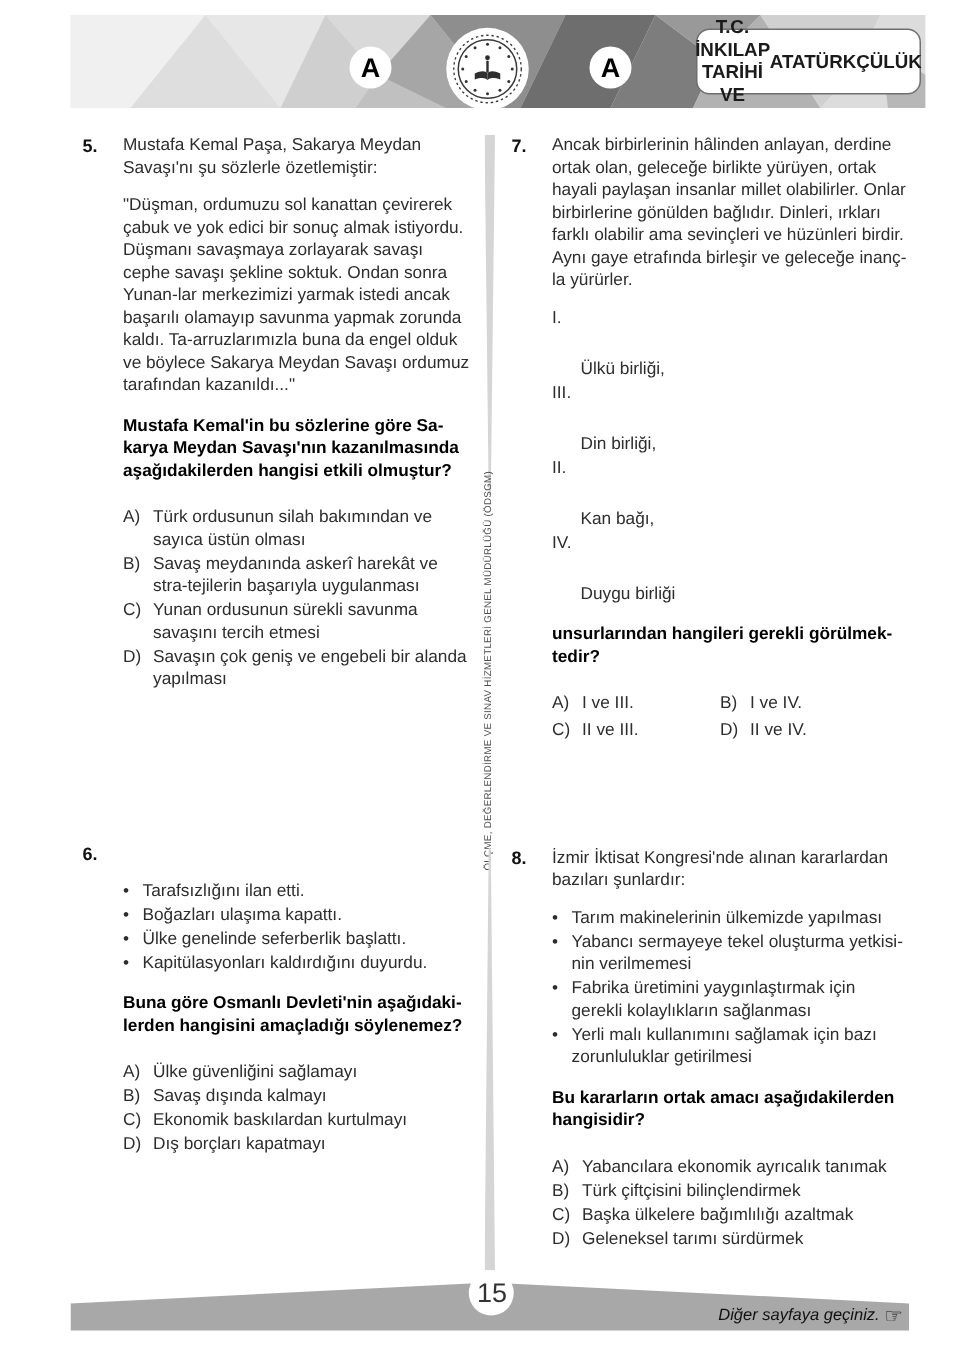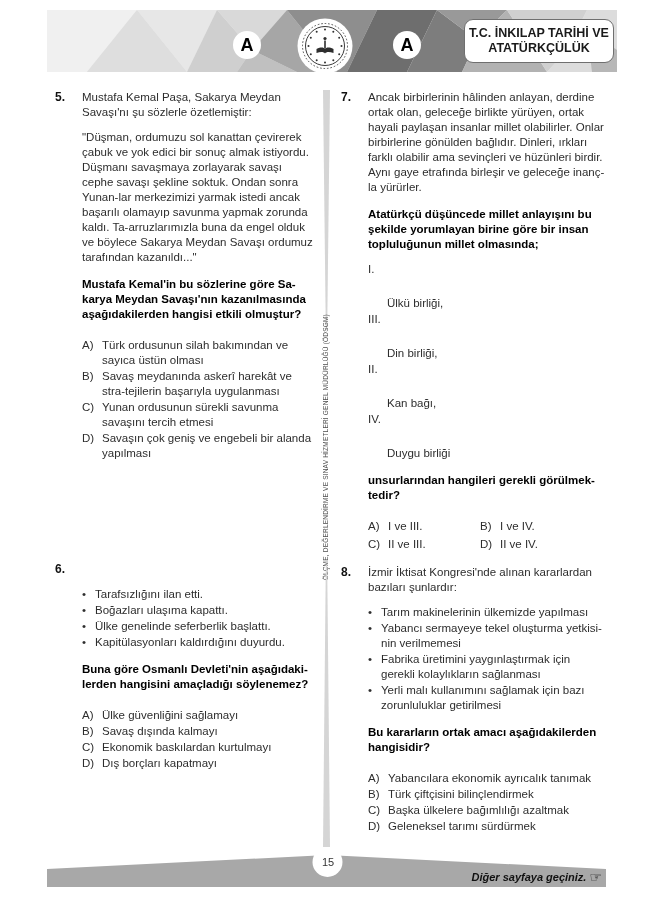--- a/index.html
+++ b/index.html
@@ -6,21 +6,21 @@
   #page{
     position:relative;width:650px;height:910px;background:#ffffff;
     font-family:"Liberation Sans","DejaVu Sans",sans-serif;
     color:#2d2d2d;overflow:hidden;
   }
   
   .header-band{position:absolute;left:47px;top:10px;width:570px;height:62px;}
   .title-box{
     position:absolute;left:464px;top:19px;width:148px;height:42px;
     background:#fff;border:1px solid #6f6f6f;border-radius:9px;
-    display:flex;flex-direction:column;align-items:center;justify-content:center;
+    display:flex;flex-direction:row;align-items:center;justify-content:center;
     font-weight:bold;font-size:12.5px;line-height:15px;color:#1a1a1a;text-align:center;
   }
   .booklet{
     position:absolute;width:28px;height:28px;border-radius:50%;background:#fff;
     display:flex;align-items:center;justify-content:center;
     font-weight:800;font-size:18px;color:#000;
   }
   .booklet-left{left:233px;top:31px;}
   .booklet-right{left:393px;top:31px;}
   .logo-wrap{position:absolute;left:297px;top:18px;width:56px;height:56px;}
@@ -59,25 +59,25 @@
   }
   .divider-label{
     writing-mode:vertical-rl;transform:rotate(180deg);
     font-size:6.5px;letter-spacing:.2px;color:#4d4d4d;white-space:nowrap;
   }
   
   .footer-svg{position:absolute;left:47px;top:845px;}
   .page-number{
     position:absolute;left:313px;top:847px;width:30px;height:30px;
     display:flex;align-items:center;justify-content:center;
-    font-size:11px;color:#333;
+    font-size:18px;color:#333;
   }
   .next-page{
     position:absolute;right:48px;top:871px;
-    font-weight:bold;font-style:italic;font-size:11px;color:#111;
+    font-weight:normal;font-style:italic;font-size:11px;color:#111;
     display:flex;align-items:center;gap:3px;
   }
   .hand-icon{font-style:normal;font-size:14px;line-height:11px;}
 </style>
 </head>
 <body>
 
 <div id="page">
 
   <div class="header-band">
@@ -215,21 +215,20 @@
         <span class="opt-text">Dış borçları kapatmayı</span>
       </div>
     </div>
   </div>
 
   <div class="question q7">
     <div class="q-head">
       <span class="q-num">7.</span>
       <p class="q-intro">Ancak birbirlerinin hâlinden anlayan, derdine ortak olan, geleceğe birlikte yürüyen, ortak hayali paylaşan insanlar millet olabilirler. Onlar birbirlerine gönülden bağlıdır. Dinleri, ırkları farklı olabilir ama sevinçleri ve hüzünleri birdir. Aynı gaye etrafında birleşir ve geleceğe inanç-la yürürler.</p>
     </div>
-    <p class="q-stem">Atatürkçü düşüncede millet anlayışını bu şekilde yorumlayan birine göre bir insan topluluğunun millet olmasında;</p>
     <div class="roman-list">
       <div class="roman-row">
         <span class="roman-label">I.</span>
         <span class="roman-text">Ülkü birliği,</span>
       </div>
       <div class="roman-row">
         <span class="roman-label">III.</span>
         <span class="roman-text">Din birliği,</span>
       </div>
       <div class="roman-row">

